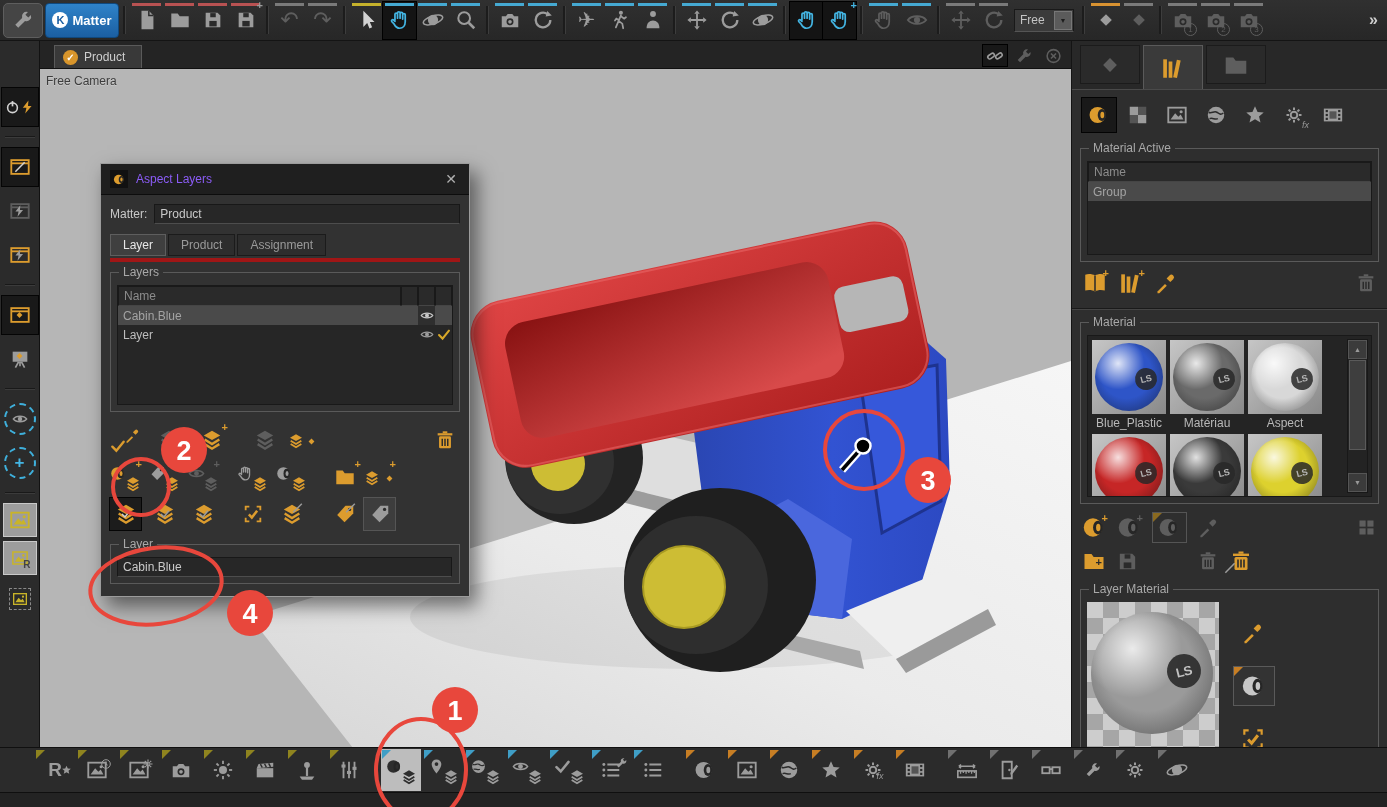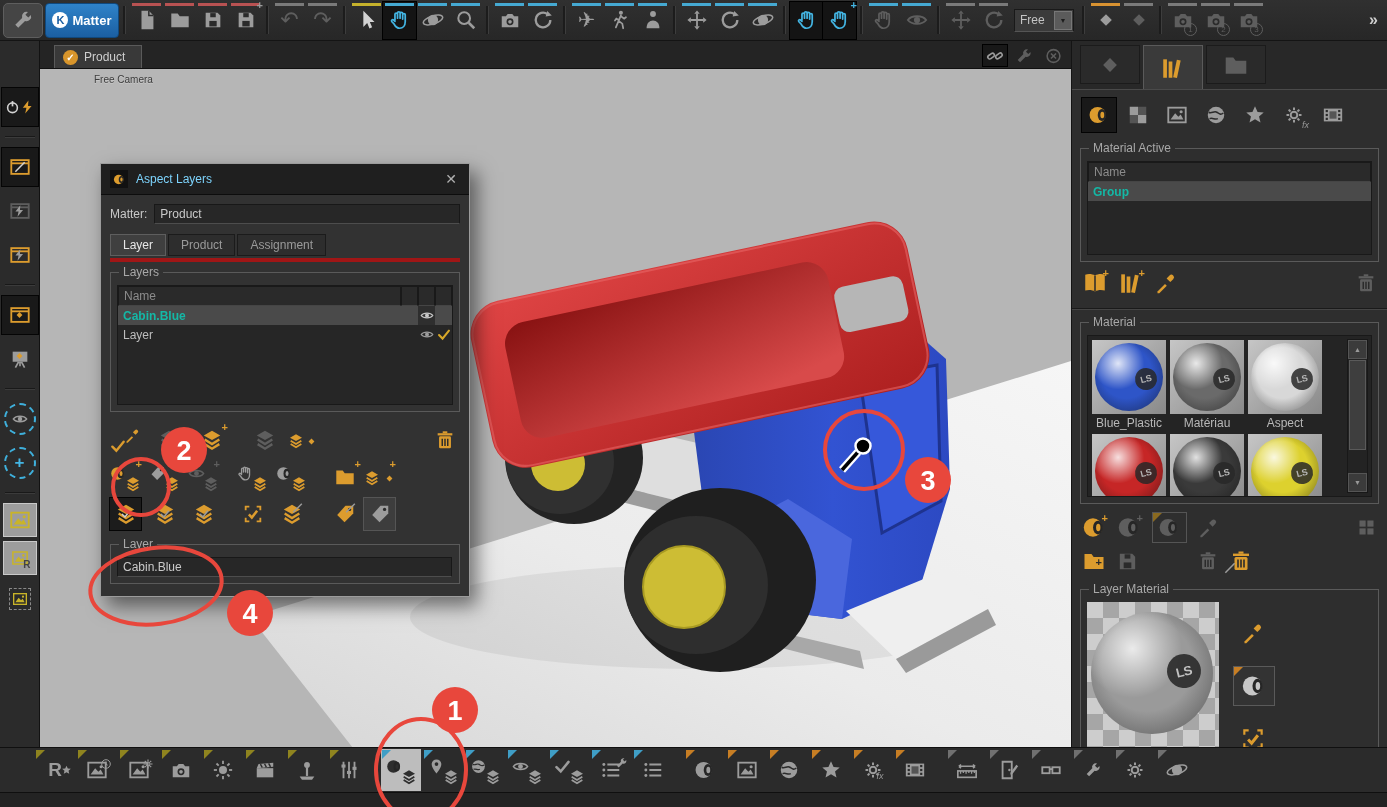--- a/index.html
+++ b/index.html
@@ -44,45 +44,45 @@
   .vp{left:40px;top:41px;width:1031px;height:706px;}
   .vptabs{height:27px;background:#242424;display:flex;align-items:flex-end;border-bottom:1px solid #101010;position:relative;}
   .vptab{height:22px;background:#393939;border:1px solid #5a5a5a;border-bottom:none;display:flex;align-items:center;
          gap:6px;padding:0 16px 0 8px;margin-left:14px;color:#cfcfcf;}
   .okc{width:15px;height:15px;border-radius:50%;background:#d8952b;color:#fff;font-size:10px;font-weight:bold;
        display:flex;align-items:center;justify-content:center;}
   .vpicons{position:absolute;right:6px;bottom:2px;display:flex;gap:5px;align-items:center;}
   .vpib{width:24px;height:21px;display:flex;align-items:center;justify-content:center;}
   .vpib.sel{background:#181818;outline:1px solid #000;}
   .vpcanvas{position:relative;height:679px;background:#b6b6b6;overflow:hidden;}
-  .freecam{position:absolute;left:6px;top:5px;color:#3d3d3d;font-size:10px;text-shadow:0 1px 0 rgba(255,255,255,.25);margin-left:48px;}
+  .freecam{position:absolute;left:6px;top:5px;color:#3d3d3d;font-size:12px;text-shadow:0 1px 0 rgba(255,255,255,.25);}
   
   .dlg{left:100px;top:163px;width:370px;background:#323232;border:1px solid #9c9c9c;z-index:20;
        box-shadow:7px 9px 18px rgba(0,0,0,.5);box-sizing:border-box;}
   .dtitle{height:30px;background:#1f1f1f;display:flex;align-items:center;gap:8px;padding:0 9px;border-bottom:1px solid #0d0d0d;}
   .dtico{width:18px;height:18px;background:#111;display:flex;align-items:center;justify-content:center;}
-  .dttxt{flex:1;color:#7dd3fc;}
+  .dttxt{flex:1;color:#8b5cf6;}
   .dclose{color:#b0b0b0;font-size:14px;width:18px;text-align:center;}
   .dbody{padding:9px 9px 8px;}
   .drow{display:flex;align-items:center;gap:7px;margin-bottom:10px;}
   .sunken{background:#272727;border:1px solid #181818;border-bottom-color:#4d4d4d;color:#c9c9c9;
           font:12px "Liberation Sans",sans-serif;height:18px;padding:0 5px;}
   .dtabs{display:flex;margin-top:2px;}
   .dtab{height:20px;padding:0 12px;display:flex;align-items:center;background:#2d2d2d;border:1px solid #1b1b1b;
         color:#9a9a9a;margin-right:2px;}
   .dtab.act{background:#3f3f3f;border-color:#5e5e5e;color:#e6e6e6;}
   .redline{height:4px;background:#a01616;margin:2px 0 10px;}
   .grp{position:relative;border:1px solid #5a5a5a;padding:12px 6px 6px;margin-bottom:12px;}
   .glabel{position:absolute;top:-8px;left:8px;background:#323232;padding:0 4px;color:#a8a8a8;}
   .ltable{background:#262626;border:1px solid #191919;height:118px;}
   .lthead{display:flex;height:20px;background:#2c2c2c;}
   .lth{border:1px solid #191919;border-bottom-color:#454545;background:#2a2a2a;color:#8c8c8c;
        display:flex;align-items:center;padding:0 5px;box-sizing:border-box;}
   .ltrow{display:flex;height:19px;align-items:center;color:#bdbdbd;}
-  .ltrow.sel{background:#4a4a4a;color:#14b8a6;font-weight:bold;}
+  .ltrow.sel{background:#4a4a4a;color:#a3a3a3;}
   .ltc{padding:0 5px;box-sizing:border-box;}
   .dtoolrow{display:flex;align-items:center;margin:5px 0;}
   .dic{width:31px;height:32px;display:flex;align-items:center;justify-content:center;position:relative;flex:none;}
   .dic.sel{background:#1c1c1c;outline:1px solid #050505;}
   .plus{position:absolute;top:-2px;right:-1px;font-size:11px;font-weight:bold;line-height:10px;}
   .duo{position:relative;width:27px;height:25px;}
   .duo .pa{position:absolute;left:-2px;bottom:-1px;width:16px;height:16px;}
   .duo .pb{position:absolute;right:-2px;top:-1px;width:17px;height:17px;}
   .duo2 .pa{left:auto;right:-2px;bottom:-2px;}
   .duo2 .pb{right:auto;left:-2px;top:0;}

